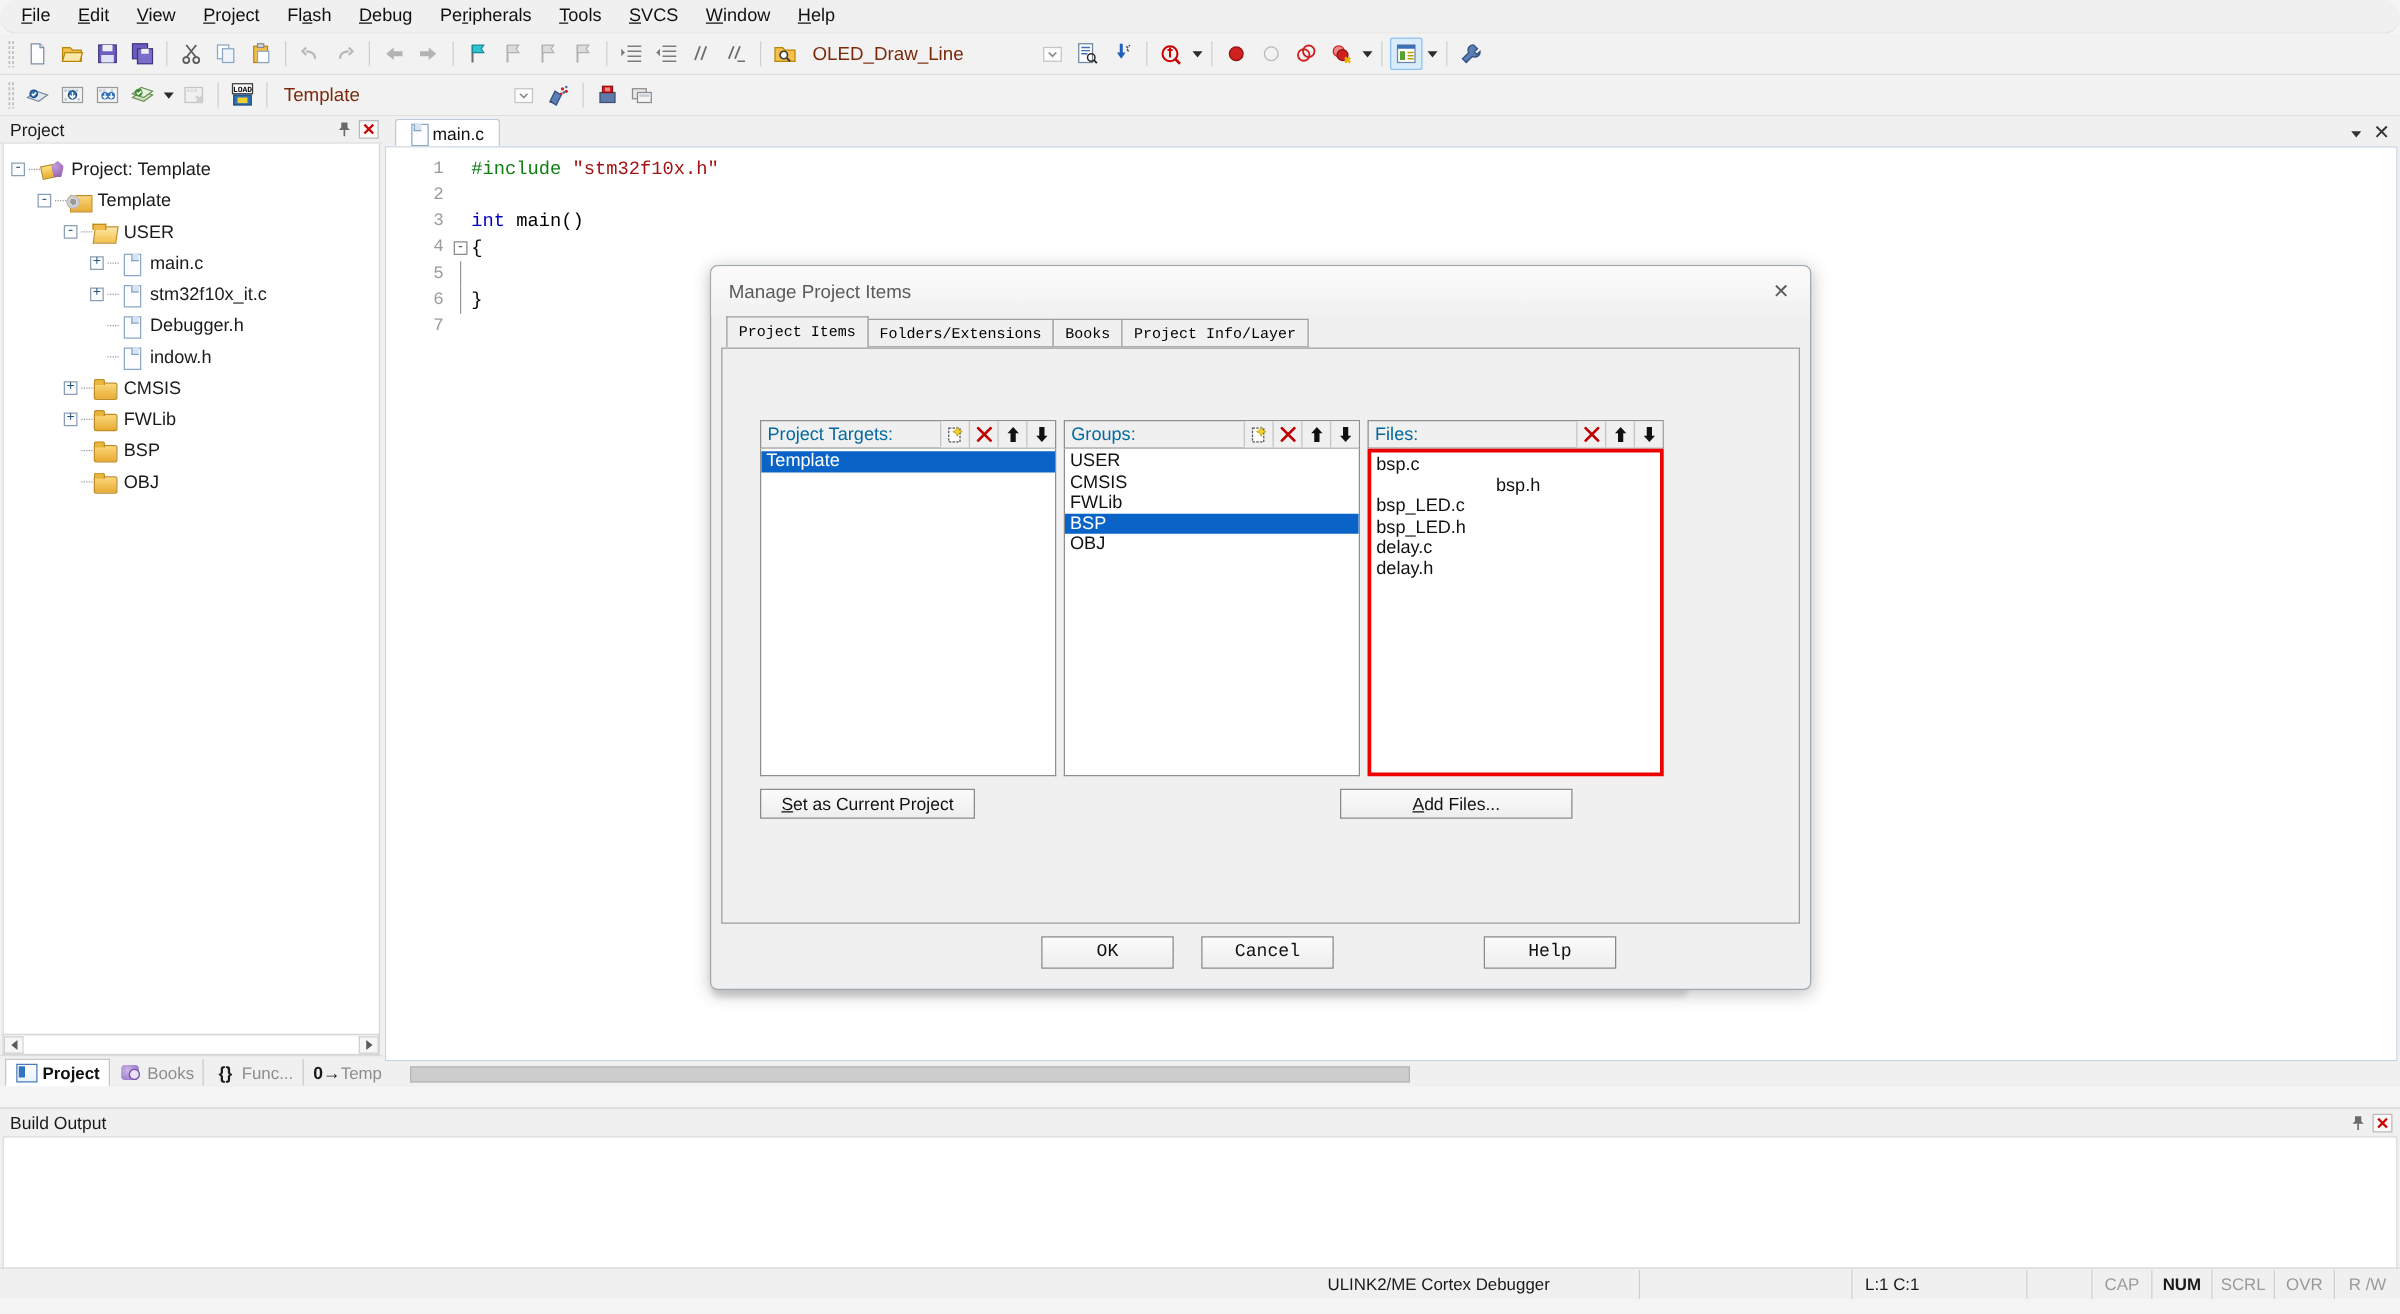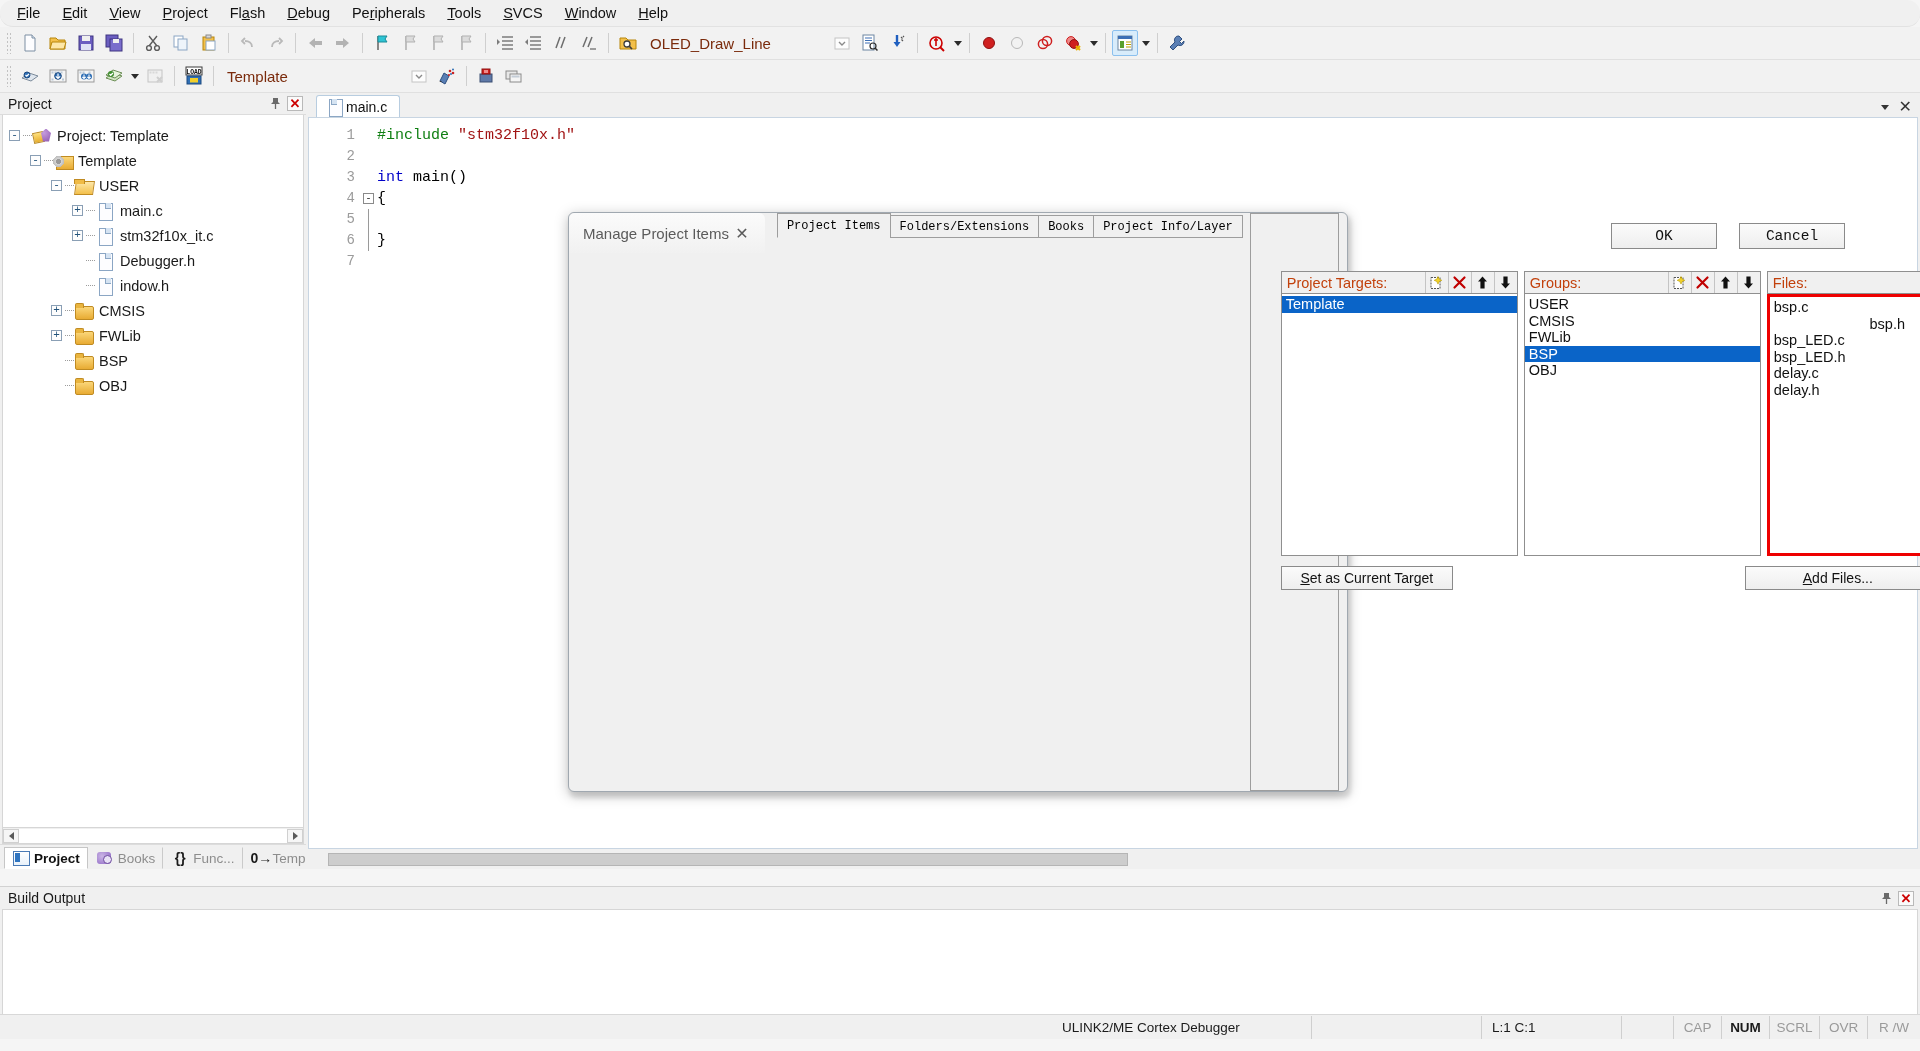--- a/index.html
+++ b/index.html
@@ -244,24 +244,24 @@
   .st-grow { flex: 1; border: none; }
   .st-dim { color: #9a9a9a; }
   .st-bold { font-weight: bold; }
 
   
   .dlg-shadow {
     position: absolute; left: 569px; top: 215px; width: 782px; height: 583px;
     background: rgba(0,0,0,.10); border-radius: 7px; filter: blur(2px);
   }
   .dialog {
-    position: absolute; left: 568px; top: 212px; width: 780px; height: 580px;
+    position: absolute; left: 568px; top: 212px; width: 881px; height: 580px;
     background: #f0f0f0; border: 1px solid #a0a8b0; border-radius: 6px;
     box-shadow: 0 3px 14px rgba(0,0,0,.25);
-    display: flex; flex-direction: row;
+    display: flex; flex-direction: column;
   }
   .dlg-title {
     height: 40px; display: flex; align-items: center; padding: 0 10px 0 14px;
     border-radius: 6px 6px 0 0;
     background: linear-gradient(#fbfbfb, #f1f1f1);
   }
   .dlg-title .t { flex: 1; font-size: 15px; color: #5b5b5b; }
   .dlg-x {
     width: 26px; height: 22px; display: flex; align-items: center; justify-content: center;
     color: #5b5b5b; font-size: 16px; font-family: "Liberation Sans", sans-serif;
@@ -281,21 +281,21 @@
     border: 1px solid #9d9d9d; background: #f0f0f0;
     position: relative;
   }
 
   .cols { display: flex; position: absolute; left: 30px; top: 57px; gap: 6px; }
   .col { width: 237px; }
   .col-head {
     height: 23px; display: flex; align-items: center;
     border: 1px solid #8f8f8f; background: #f0f0f0; padding-left: 5px;
   }
-  .col-head .ttl { flex: 1; font-size: 14.5px; color: #c2410c; }
+  .col-head .ttl { flex: 1; font-size: 14.5px; color: #0369a1; }
   .hbtn {
     width: 23px; height: 21px; display: flex; align-items: center; justify-content: center;
     border-left: 1px solid #c4c4c4; background: #f0f0f0;
   }
   .hbtn svg { display: block; }
   .listbox {
     height: 262px; background: #fff; border: 1px solid #8f8f8f; border-top: none;
     padding: 2px 0 0 0; overflow: hidden;
   }
   .litem {
@@ -984,21 +984,21 @@
               <div class="litem" style="height: 16.5px; line-height: 16.5px;">bsp_LED.c</div>
               <div class="litem" style="height: 16.5px; line-height: 16.5px;">bsp_LED.h</div>
               <div class="litem" style="height: 16.5px; line-height: 16.5px;">delay.c</div>
               <div class="litem" style="height: 16.5px; line-height: 16.5px;">delay.h</div>
             </div>
           </div>
         </div>
 
       <div class="dbtn" id="btn-setcur">
         <span class="u">S</span>
-          <span>et as Current Target</span>
+          <span>et as Current Project</span>
       </div>
       <div class="dbtn" id="btn-addfiles">
         <span class="u">A</span>
           <span>dd Files...</span>
       </div>
     </div>
 
     <div class="dlg-foot">
       <div class="fbtn" id="btn-ok">OK</div>
       <div class="fbtn" id="btn-cancel">Cancel</div>

